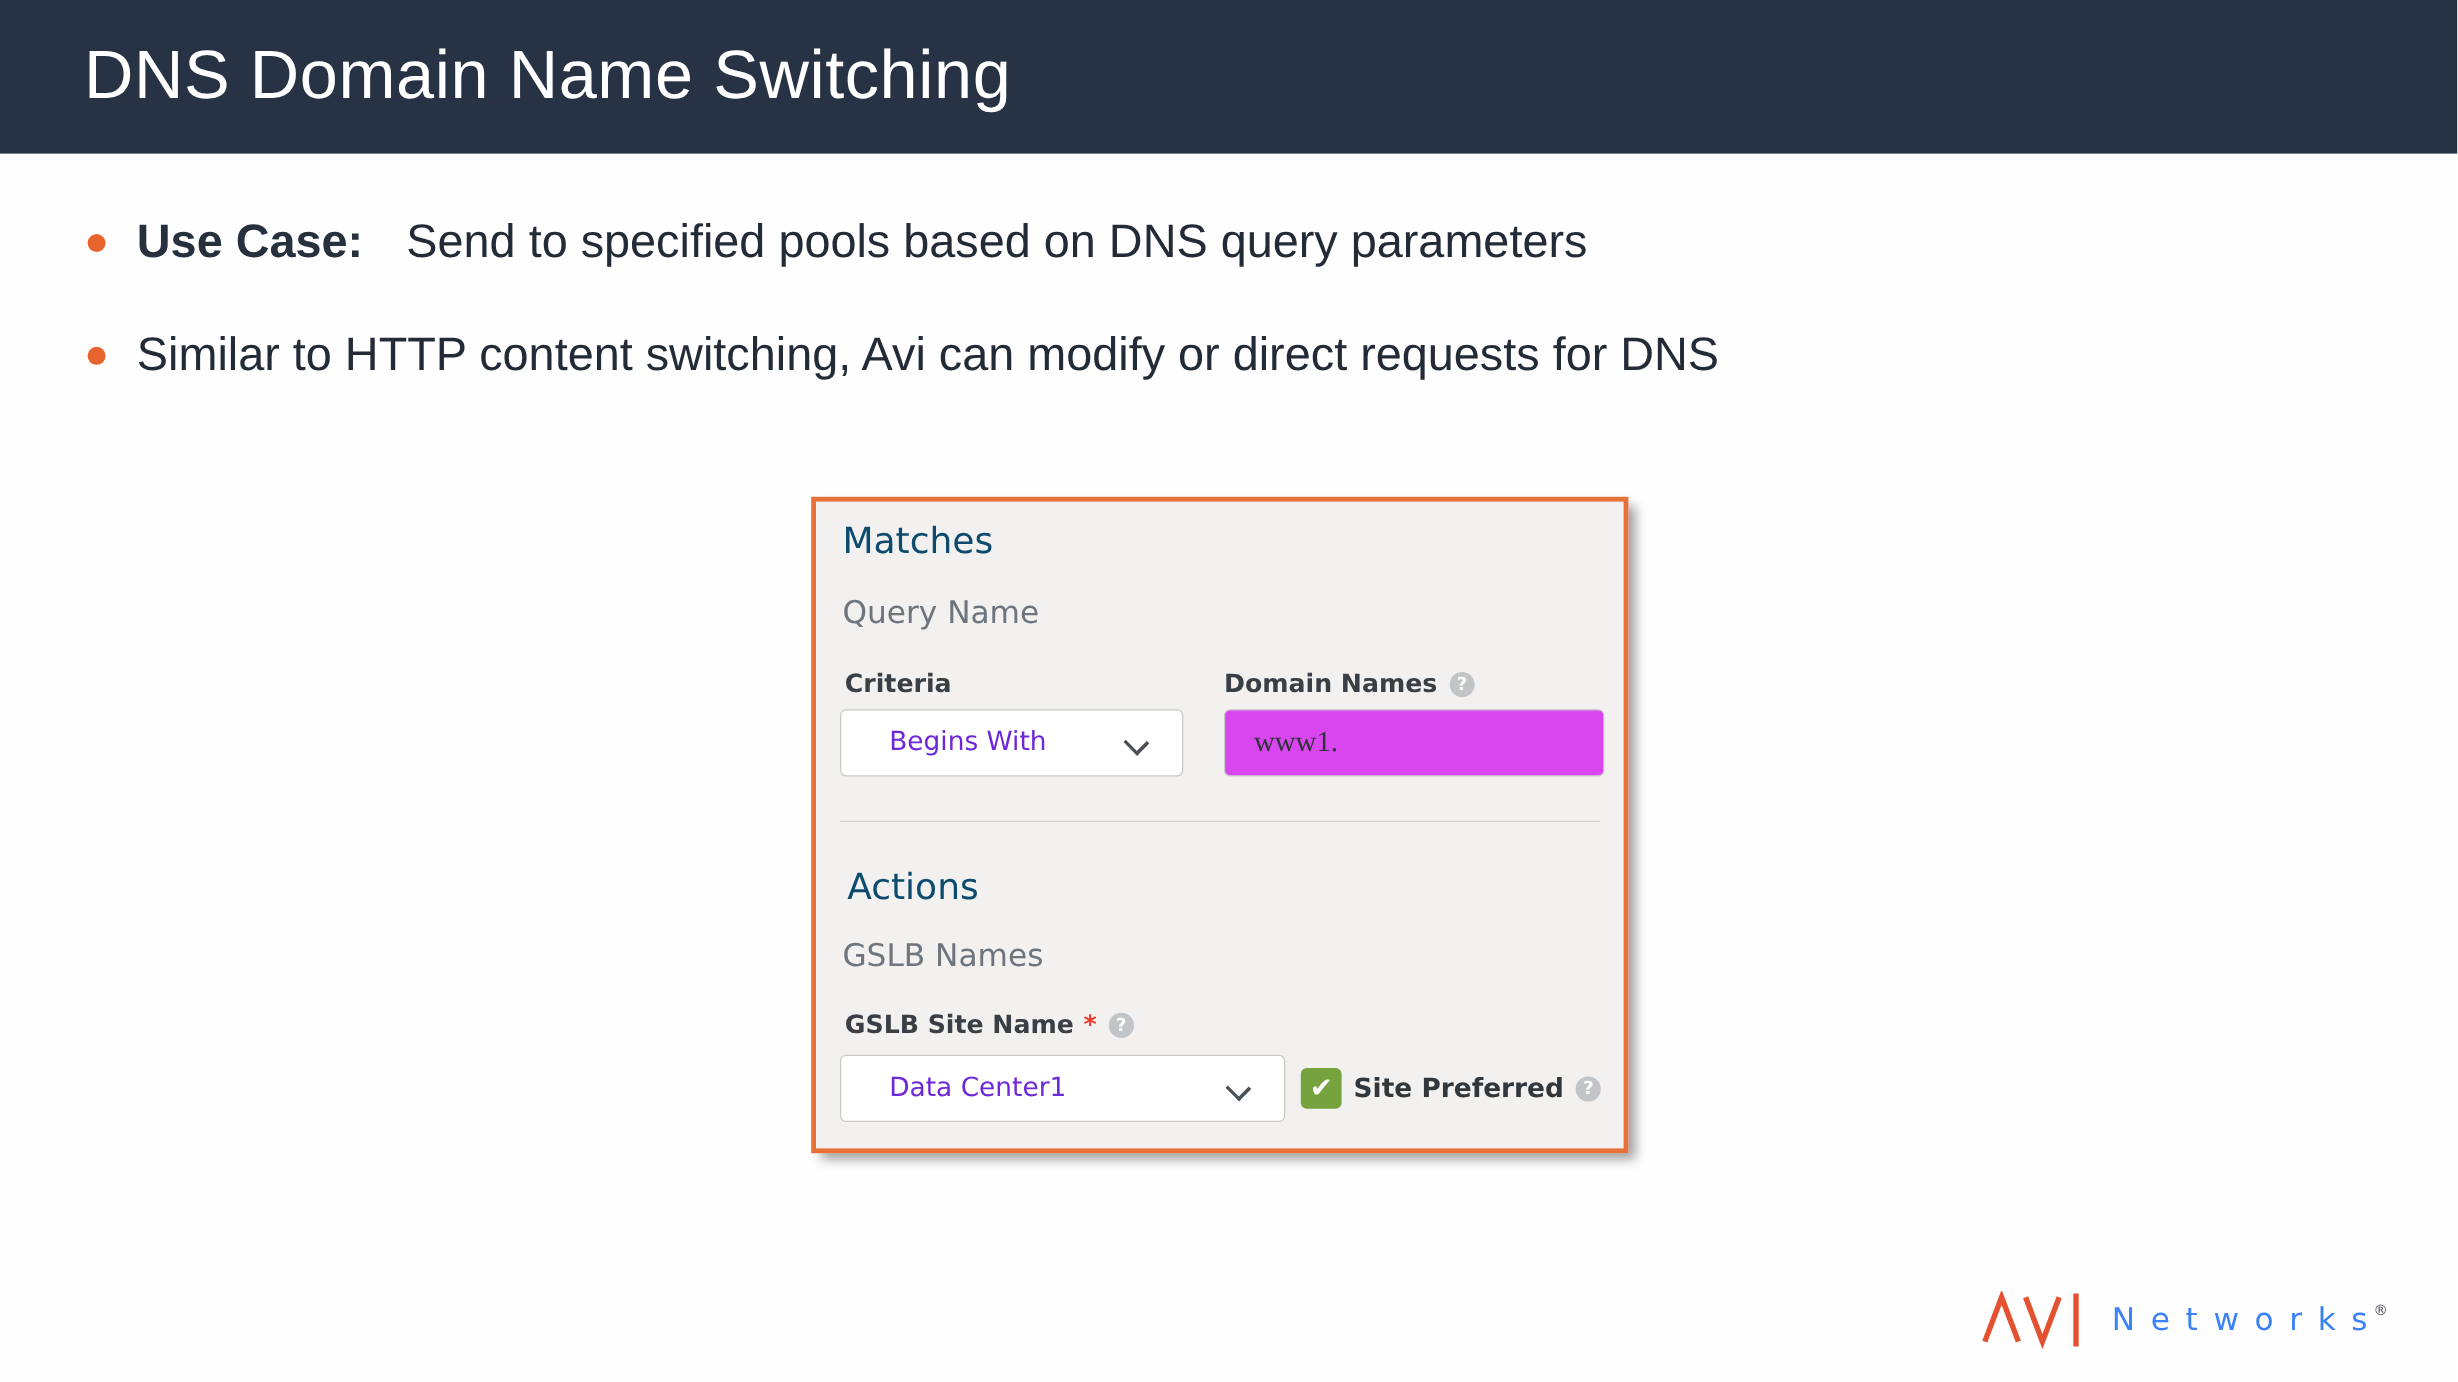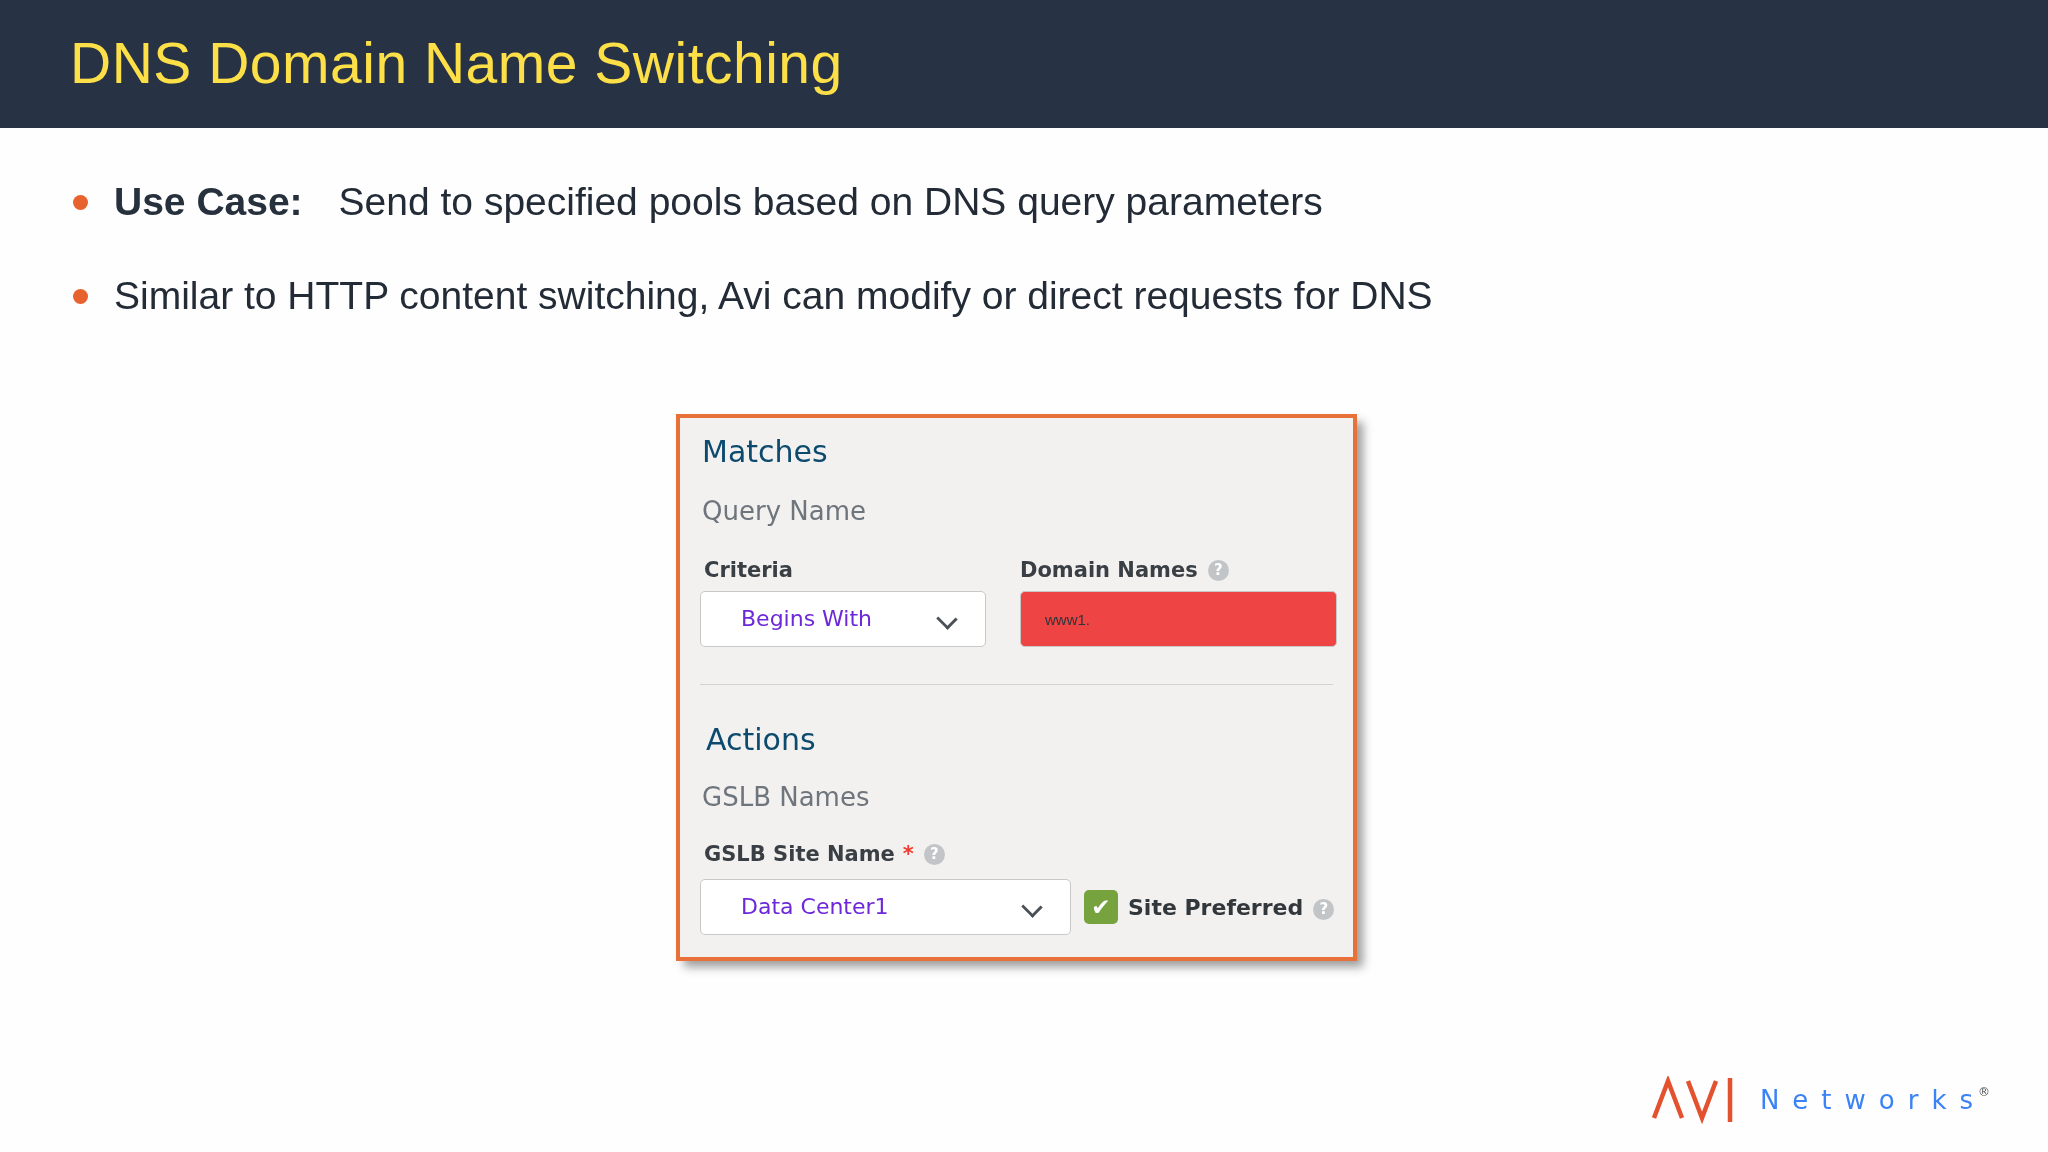--- a/index.html
+++ b/index.html
@@ -10,21 +10,21 @@
     font-family:"Liberation Sans", sans-serif;
   }
 
   
   .header {
     position:absolute; left:0; top:0; width:2048px; height:128px;
     background:#273245;
   }
   .header .title {
     position:absolute; left:70px; top:30px;
-    font-size:57px; line-height:66px; color:#fde047;
+    font-size:57px; line-height:66px; color:#ffffff;
     font-weight:400; letter-spacing:0.5px;
   }
 
   
   .bullets { position:absolute; left:73px; top:178px; width:1860px; }
   .bullet-row { display:flex; align-items:flex-start; margin-bottom:46px; }
   .bullet-dot {
     flex:0 0 auto; width:15px; height:15px; border-radius:50%;
     background:#e8622d; margin-top:17px; margin-right:26px;
   }
@@ -58,34 +58,34 @@
   .select-value {
     position:absolute; left:24px; top:0; line-height:54px;
     font-size:22px; color:#6d28d9;margin-left:16px;
   }
   .chevron {
     position:absolute; right:30px; top:19px; width:16px; height:16px;
     border-right:3px solid #4b5056; border-bottom:3px solid #4b5056;
     transform:rotate(45deg) scale(1,0.9); transform-origin:center;
   }
   .text-input {
-    position:absolute; height:56px; background:#ef4444;
+    position:absolute; height:56px; background:#d946ef;
     border:1px solid #c8c8c6; border-radius:5px;
-    font-family:Liberation Sans, sans-serif; font-size:15px; color:#2f343a;
+    font-family:Liberation Serif, serif; font-size:24px; color:#2f343a;
     padding-left:24px; outline:none;
   }
   .divider { position:absolute; left:20px; right:20px; height:1px; background:#d2d2d0; }
   .checkbox {
     position:absolute; width:34px; height:34px; border-radius:5px;
     background:#77a33f; color:#ffffff; text-align:center;
     font-size:23px; line-height:34px; cursor:pointer;
   }
   .check-label {
     position:absolute; font-size:22px; font-weight:bold; color:#32373c;
-    display:flex; align-items:flex-end;
+    display:flex; align-items:center;
   }
 
   
   .logo {
     position:absolute; right:50px; bottom:28px;
     display:flex; align-items:center;
   }
   .logo-mark { display:block; margin-right:18px; }
   .logo-text {
     font-family:"DejaVu Sans", sans-serif; font-size:26px; color:#3b82f6;

